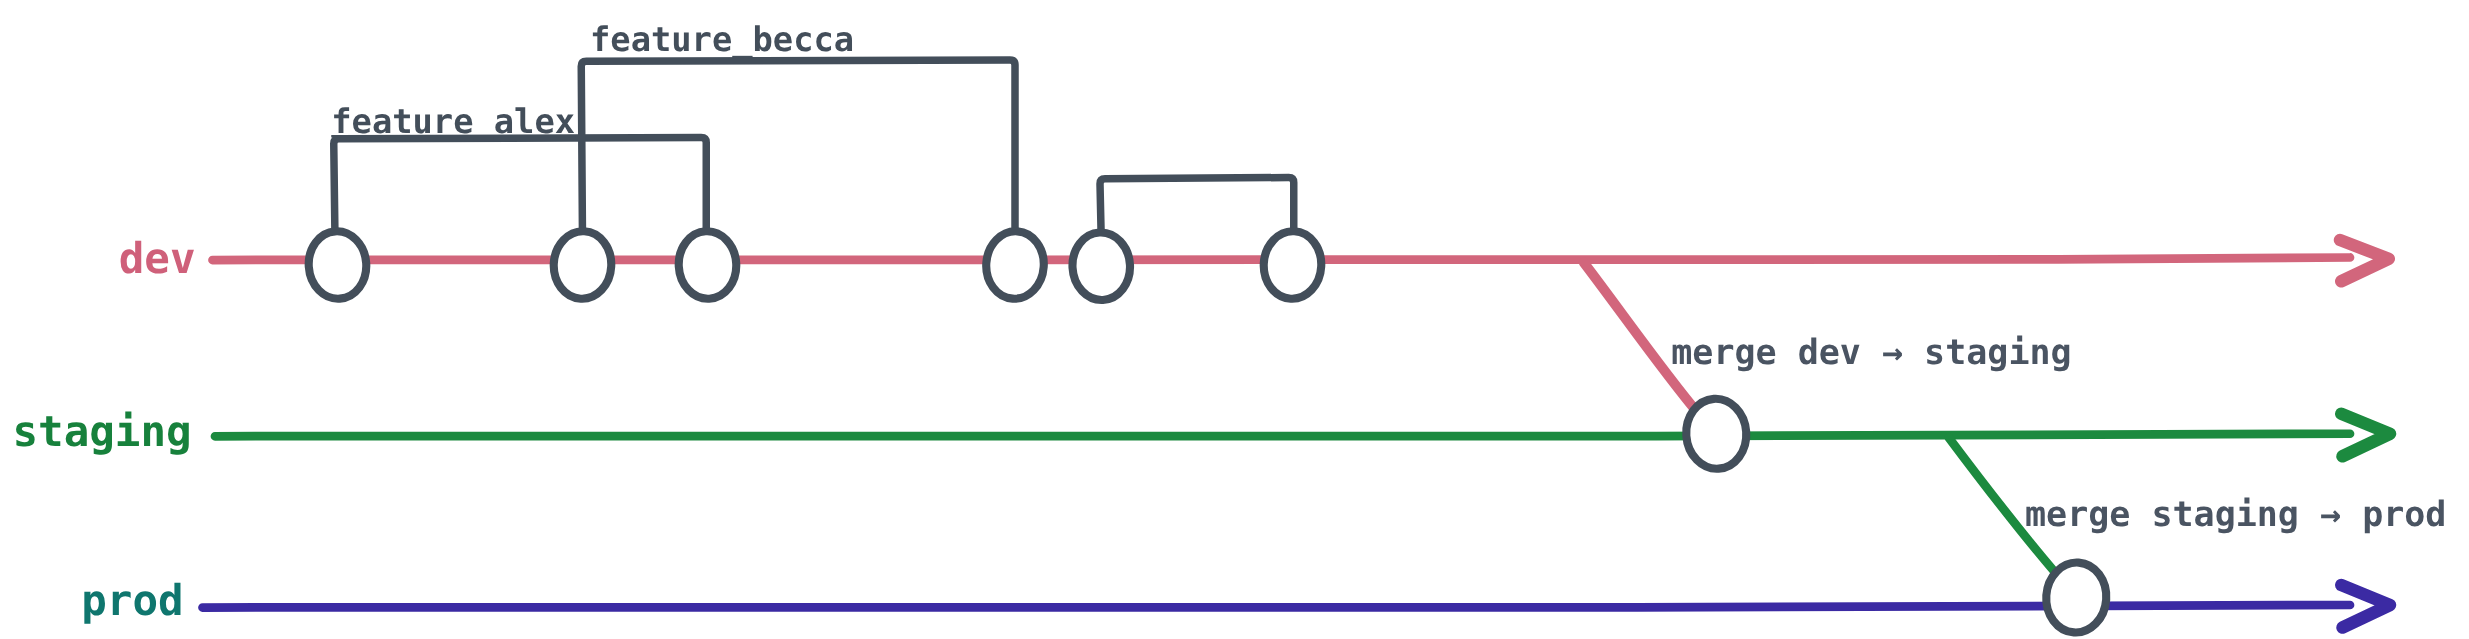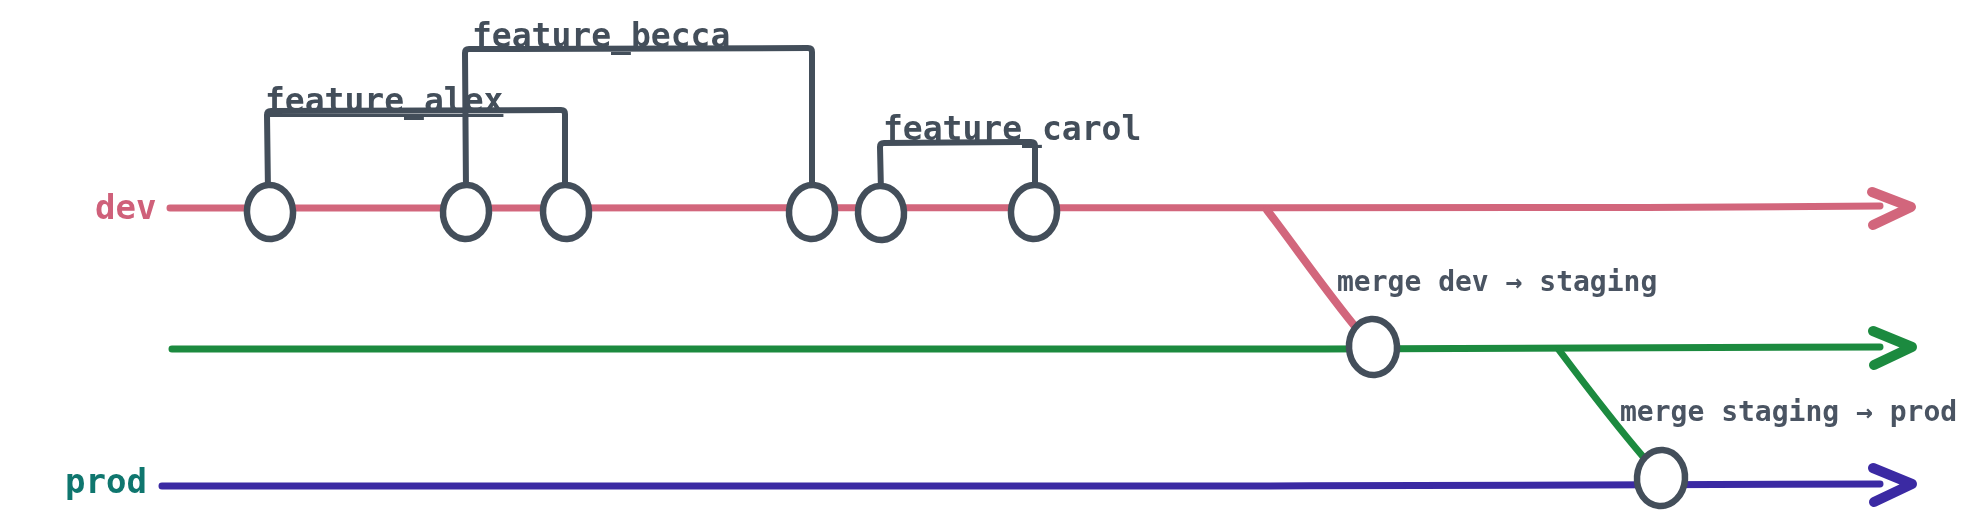--- a/index.html
+++ b/index.html
@@ -21,21 +21,21 @@
     top: 0;
   }
   .lbl {
     position: absolute;
     white-space: pre;
     line-height: 1;
     font-weight: bold;
     user-select: none;
   }
   .lbl.branch  { font-size: 34px; }
-  .lbl.feature { font-size: 33px; color: #434e5a; }
+  .lbl.feature { font-size: 27px; color: #434e5a; }
   .lbl.merge   { font-size: 28px; color: #4a5462; }
 
   .lbl.dev     { left: 95px;  top: 190px; color: #cf607a; }
   .lbl.staging { left: 10px;  top: 329px; color: #17813c; }
   .lbl.prod    { left: 65px;  top: 464px; color: #0f766e; }
 
   .lbl.f-alex  { left: 265px; top: 84px; text-decoration: underline;  }
   .lbl.f-becca { left: 472px; top: 19px;  }
   .lbl.f-carol { left: 883px; top: 112px; }
 
@@ -72,22 +72,22 @@
       <ellipse cx="566" cy="212" rx="23" ry="27" transform="rotate(-3 566 212)"></ellipse>
       <ellipse cx="812" cy="212" rx="23" ry="27" transform="rotate(4 812 212)"></ellipse>
       <ellipse cx="881" cy="213" rx="23" ry="27" transform="rotate(-3 881 213)"></ellipse>
       <ellipse cx="1034" cy="212" rx="23" ry="27" transform="rotate(3 1034 212)"></ellipse>
       <ellipse cx="1373" cy="347" rx="24" ry="28" transform="rotate(-4 1373 347)"></ellipse>
       <ellipse cx="1661" cy="478" rx="24" ry="28" transform="rotate(4 1661 478)"></ellipse>
     </g>
   </svg>
 
   <div class="lbl branch dev">dev</div>
+  <div class="lbl branch staging">staging</div>
   <div class="lbl branch prod">prod</div>
 
   <div class="lbl feature f-alex">feature_alex</div>
   <div class="lbl feature f-becca">feature_becca</div>
-  <div class="lbl feature f-carol">feature_carol</div>
 
   <div class="lbl merge m-staging">merge dev → staging</div>
   <div class="lbl merge m-prod">merge staging → prod</div>
 
 </div>
 
 </body></html>

